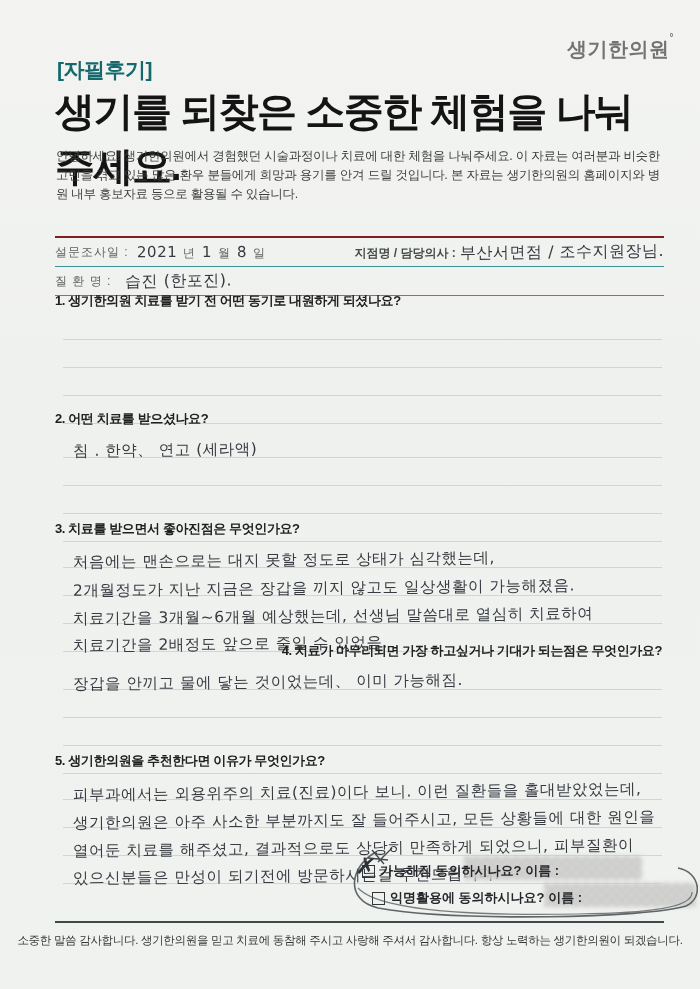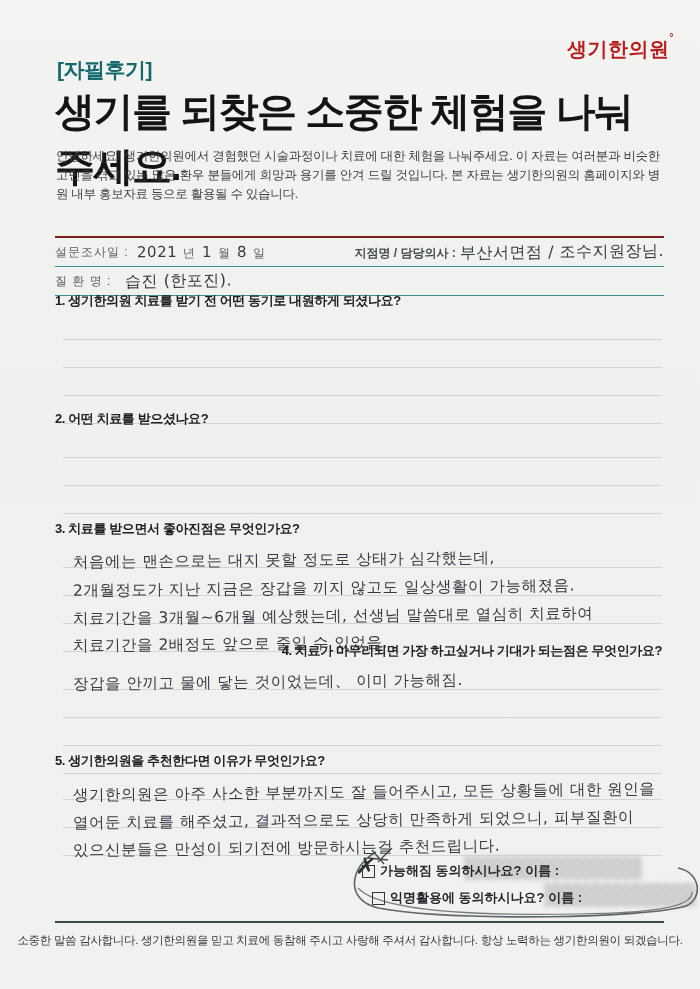--- a/index.html
+++ b/index.html
@@ -6,21 +6,21 @@
   body{
     width:700px;height:989px;position:relative;overflow:hidden;
     background:linear-gradient(180deg,#f3f4f2 0%,#eff1ef 40%,#f0f2f0 100%);
     font-family:"Liberation Sans", sans-serif;
     color:#2e2e2e;
   }
   .abs{position:absolute;}
   
   .logo{
     top:36px;right:26px;
-    font-size:20px;font-weight:bold;color:#b91c1c;letter-spacing:.5px;
+    font-size:20px;font-weight:bold;color:#737373;letter-spacing:.5px;
   }
   .logo .deg{font-size:10px;vertical-align:top;position:relative;top:-4px;}
   .tag{
     top:56px;left:57px;
     font-size:21px;font-weight:bold;color:#15696d;letter-spacing:-.5px;
   }
   .title{
     top:84px;left:55px;right:30px;
     font-size:40px;font-weight:700;color:#141414;letter-spacing:-1.5px;
   }
@@ -120,20 +120,23 @@
       <span class="hw"></span>
     </div>
   <div class="ans-line">
       <span class="hw"></span>
     </div>
 </div>
 
 <div class="abs question q2">
   <div class="q-label">2. 어떤 치료를 받으셨나요?</div>
   <div class="ans-line">
+      <span class="hw">침 . 한약、 연고 (세라액)</span>
+    </div>
+  <div class="ans-line">
       <span class="hw"></span>
     </div>
   <div class="ans-line">
       <span class="hw"></span>
     </div>
   <div class="ans-line">
       <span class="hw"></span>
     </div>
 </div>
 
@@ -164,20 +167,23 @@
   <div class="ans-line">
       <span class="hw"></span>
     </div>
   <div class="ans-line">
       <span class="hw"></span>
     </div>
 </div>
 
 <div class="abs question q5">
   <div class="q-label">5. 생기한의원을 추천한다면 이유가 무엇인가요?</div>
+  <div class="ans-line">
+      <span class="hw">피부과에서는 외용위주의 치료(진료)이다 보니. 이런 질환들을 홀대받았었는데,</span>
+    </div>
   <div class="ans-line">
       <span class="hw">생기한의원은 아주 사소한 부분까지도 잘 들어주시고, 모든 상황들에 대한 원인을</span>
     </div>
   <div class="ans-line">
       <span class="hw">열어둔 치료를 해주셨고, 결과적으로도 상당히 만족하게 되었으니, 피부질환이</span>
     </div>
   <div class="ans-line">
       <span class="hw">있으신분들은 만성이 되기전에 방문하시는걸 추천드립니다.</span>
     </div>
 </div>

